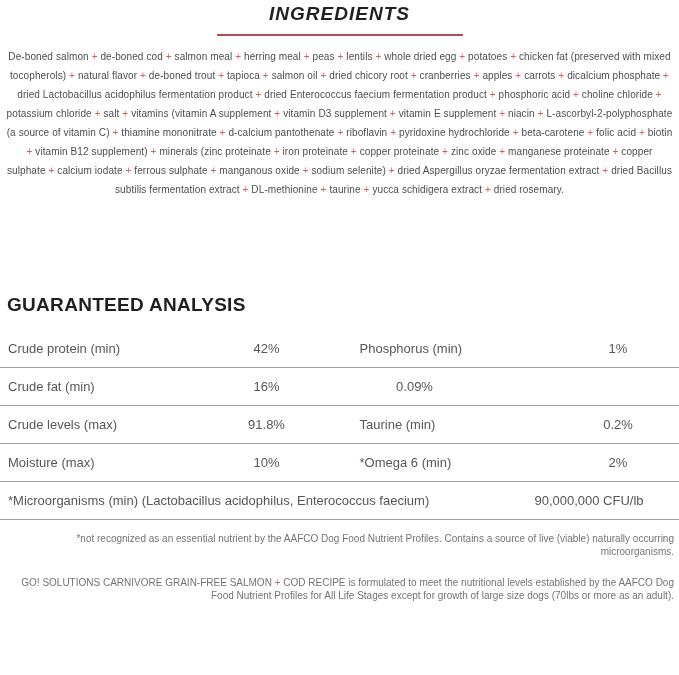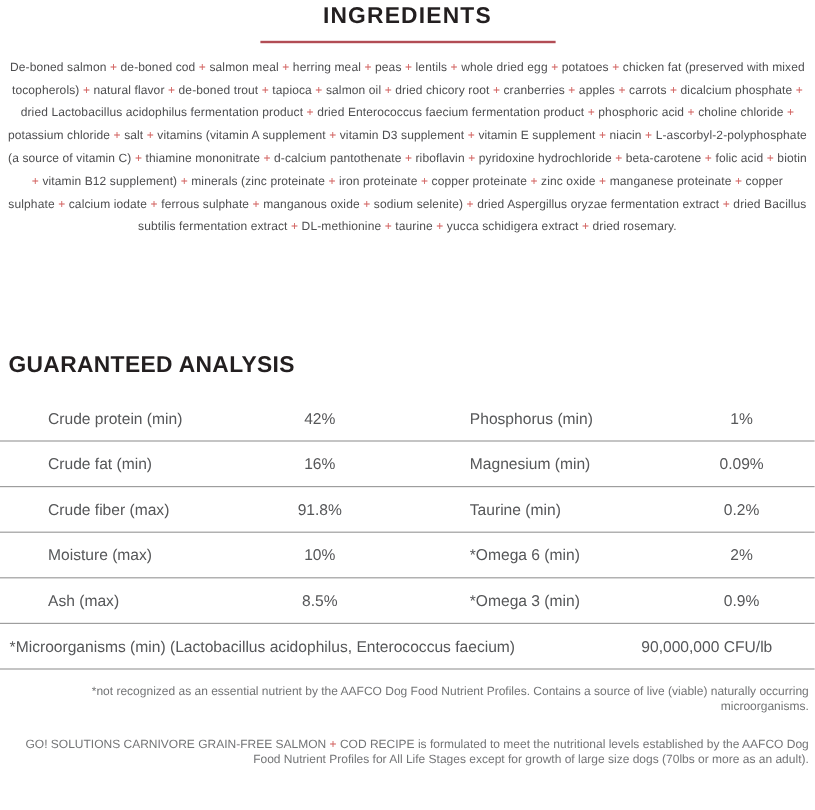--- a/index.html
+++ b/index.html
@@ -9,20 +9,21 @@
     -webkit-font-smoothing:antialiased;
   }
   .page{width:679px;height:675px;position:relative;box-sizing:border-box;}
 
   
   .ing-title{
     margin:0;padding-top:3px;
     text-align:center;
     font-size:19px;font-weight:bold;letter-spacing:1px;
     color:var(--heading-black,#231f20);
+    font-style:italic;
   }
   .title-rule{
     width:246px;height:2px;margin:9px auto 0 auto;
     background:var(--accent-red,#b24d55);
   }
   .ingredients{
     margin:11px 6px 0 6px;
     text-align:center;
     font-size:10px;line-height:19px;letter-spacing:0.1px;
     color:var(--body-gray,#4e4e50);
@@ -35,21 +36,21 @@
     font-size:19px;font-weight:bold;letter-spacing:0.3px;
     color:var(--heading-black,#231f20);
     text-align:left;
   }
   .analysis-table{margin-top:14px;font-size:13px;color:var(--table-gray,#565759);}
   .arow{
     display:flex;align-items:center;
     height:37px;
     border-bottom:1px solid var(--divider-gray,#9e9e9e);
   }
-  .half{flex:1;display:flex;align-items:center;margin-left:32px;}
+  .half{flex:1;display:flex;align-items:center;}
   .half.left{padding-left:8px;padding-right:30px;}
   .half.right{padding-left:8px;padding-right:6px;}
   .alabel{flex:1;text-align:left;}
   .avalue{width:110px;text-align:center;}
   .arow.full .alabel{padding-left:8px;}
   .arow.full .avalue{width:180px;}
 
   
   .footnote{
     margin:12px 5px 0 5px;
@@ -81,54 +82,43 @@
           <span class="alabel">Phosphorus (min)</span>
           <span class="avalue">1%</span>
         </div>
       </div>
       <div class="arow">
         <div class="half left">
           <span class="alabel">Crude fat (min)</span>
           <span class="avalue">16%</span>
         </div>
         <div class="half right">
-          <span class="alabel">Magnesium (min)</span>
           <span class="avalue">0.09%</span>
         </div>
       </div>
       <div class="arow">
         <div class="half left">
-          <span class="alabel">Crude fiber (max)</span>
+          <span class="alabel">Crude levels (max)</span>
           <span class="avalue">91.8%</span>
         </div>
         <div class="half right">
           <span class="alabel">Taurine (min)</span>
           <span class="avalue">0.2%</span>
         </div>
       </div>
       <div class="arow">
         <div class="half left">
           <span class="alabel">Moisture (max)</span>
           <span class="avalue">10%</span>
         </div>
         <div class="half right">
           <span class="alabel">*Omega 6 (min)</span>
           <span class="avalue">2%</span>
         </div>
       </div>
-      <div class="arow">
-        <div class="half left">
-          <span class="alabel">Ash (max)</span>
-          <span class="avalue">8.5%</span>
-        </div>
-        <div class="half right">
-          <span class="alabel">*Omega 3 (min)</span>
-          <span class="avalue">0.9%</span>
-        </div>
-      </div>
       <div class="arow full">
         <span class="alabel">*Microorganisms (min) (Lactobacillus acidophilus, Enterococcus faecium)</span>
         <span class="avalue">90,000,000 CFU/lb</span>
       </div>
     </div>
 
   <p class="footnote">*not recognized as an essential nutrient by the AAFCO Dog Food Nutrient Profiles. Contains a source of live (viable) naturally occurring microorganisms.</p>
 
   <p class="footnote second"><span>GO! SOLUTIONS CARNIVORE GRAIN-FREE SALMON </span><span class="plus">+</span><span> COD RECIPE  is formulated to meet the nutritional levels established by the AAFCO Dog Food Nutrient Profiles for All Life Stages except for growth of large size dogs (70lbs or more as an adult).</span></p>
 

